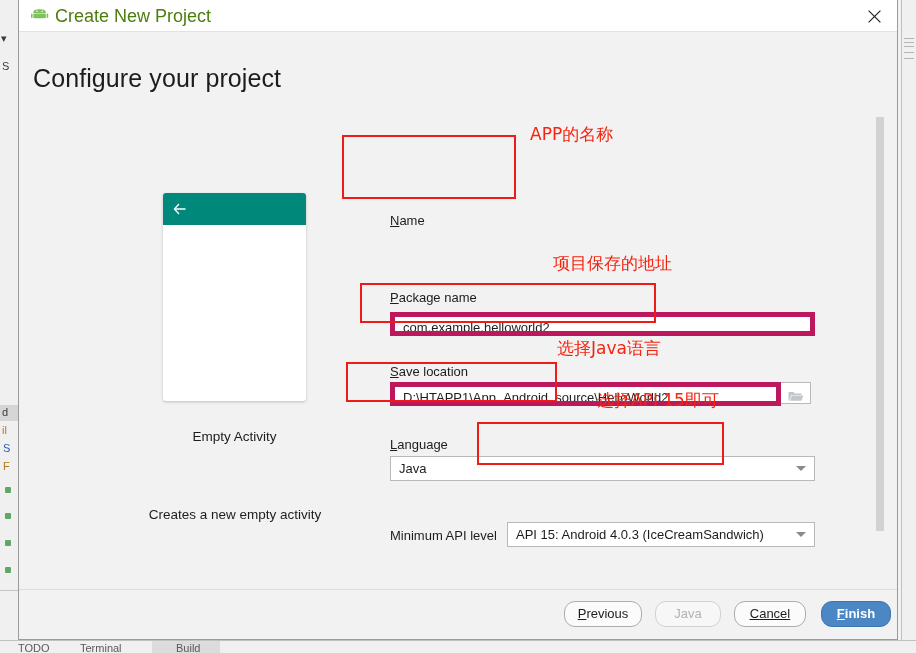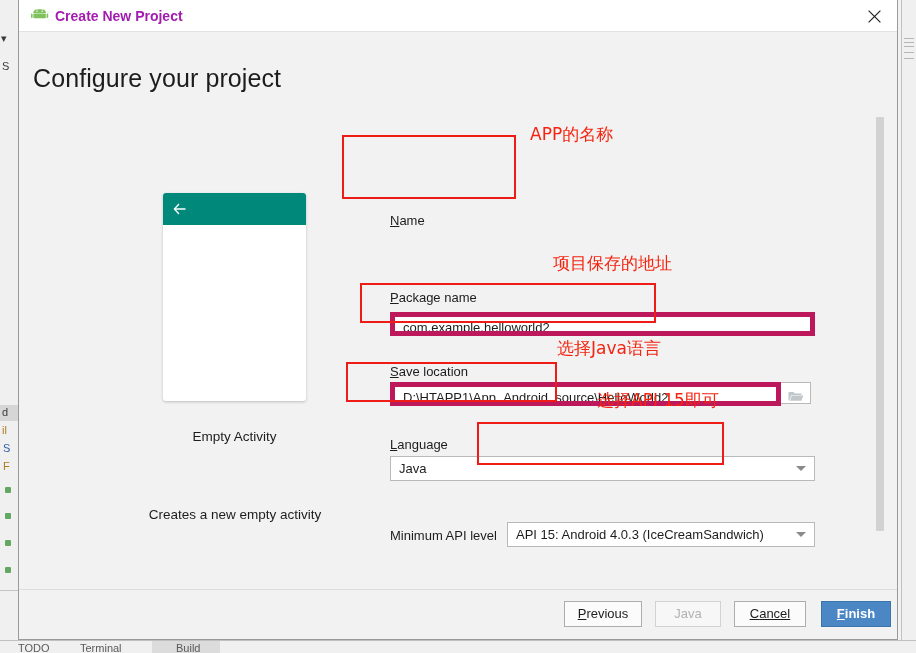--- a/index.html
+++ b/index.html
@@ -113,25 +113,24 @@
     box-sizing: border-box;
   }
   #title-icon {
     position: absolute;
     left: 12px; top: 9px;
     width: 18px; height: 14px;
   }
   #title-text {
     position: absolute;
     left: 36px; top: 7px;
-    font-size: 14px;
-    color: #a21caf;
+    font-size: 18px;
+    color: #4d7c0f;
     line-height: 18px;
     white-space: nowrap;
-    font-weight: bold;
   }
   #close-button {
     position: absolute;
     right: 0; top: 0;
     width: 46px; height: 31px;
     cursor: default;
   }
   #close-button svg { position: absolute; left: 17px; top: 10px; }
 
   
@@ -280,21 +279,21 @@
     background: #f2f2f2;
     border-top: 1px solid #dcdcdc;
     box-sizing: border-box;
   }
   .btn {
     position: absolute;
     top: 11px;
     height: 26px;
     background: #fbfbfb;
     border: 1px solid #adadad;
-    border-radius: 0;
+    border-radius: 11px;
     box-sizing: border-box;
     font-size: 13px;
     color: #1d1d1d;
     text-align: center;
     line-height: 24px;
     cursor: default;
     font-family: "Liberation Sans", sans-serif;
     padding: 0;
   }
   .btn.disabled {

